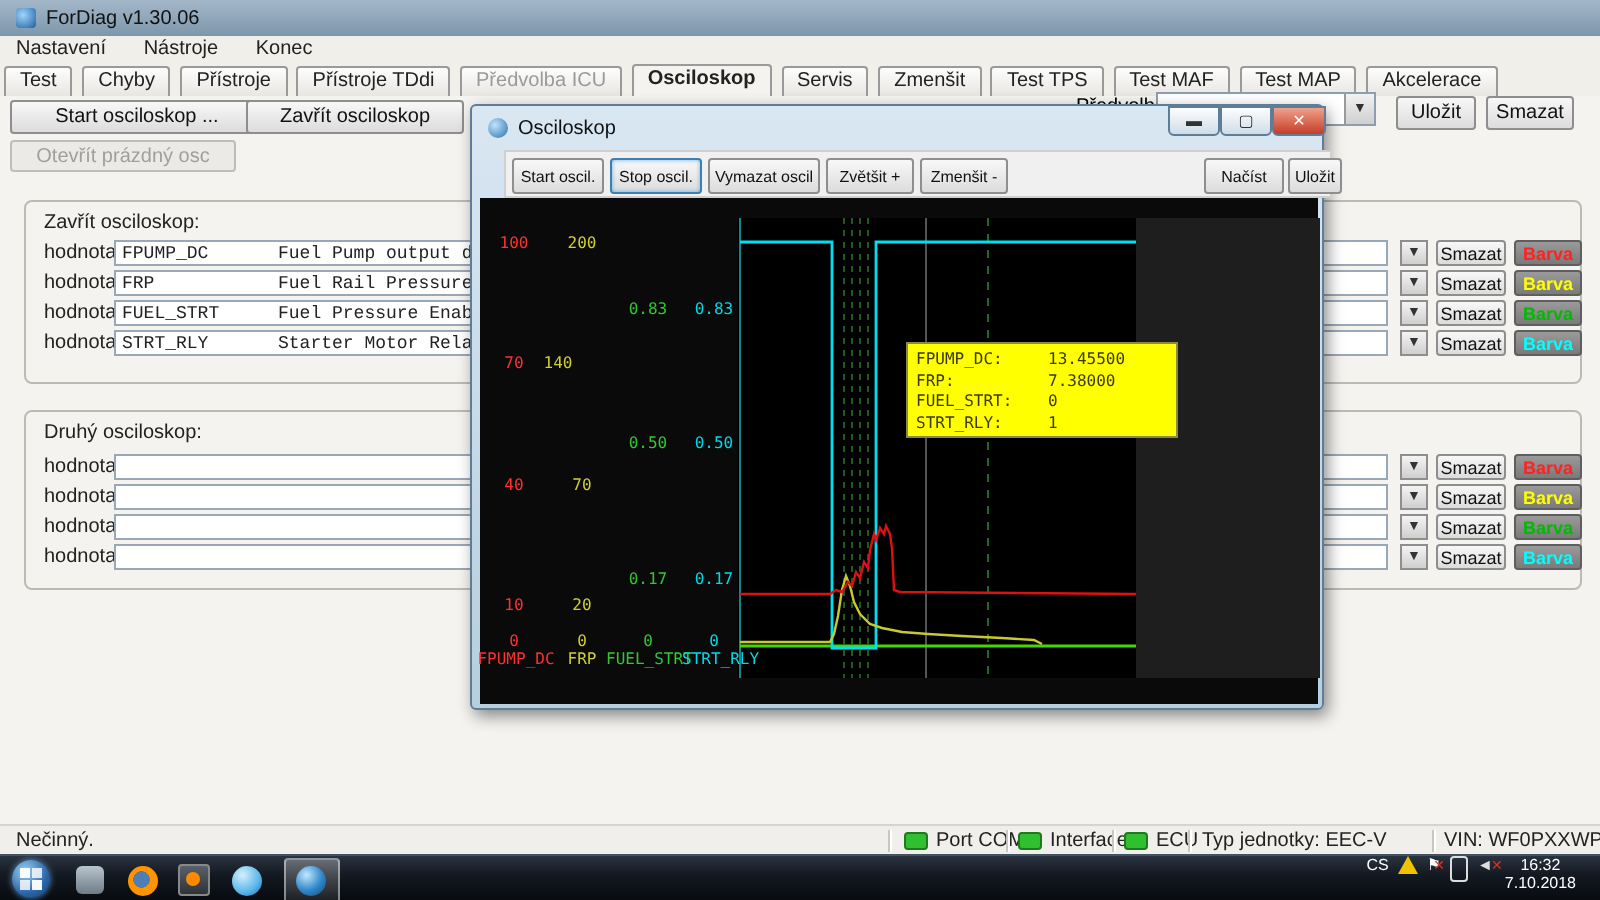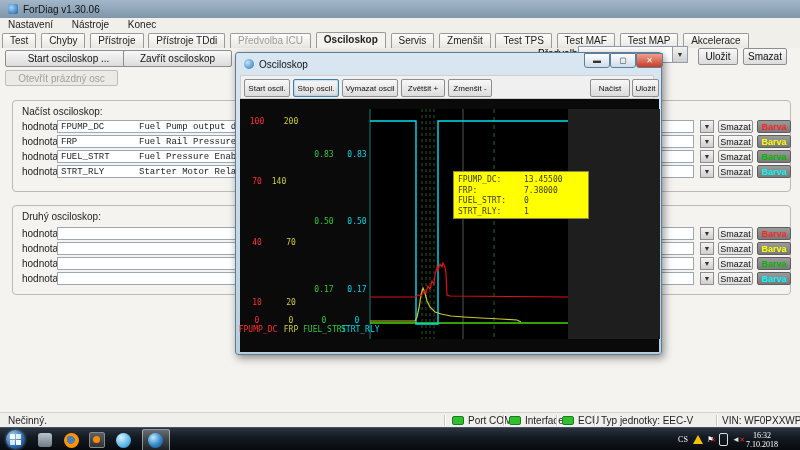--- a/index.html
+++ b/index.html
@@ -57,21 +57,21 @@
     background:linear-gradient(#d9e7f2,#b6cede);border:1px solid #5d7d99;
     border-radius:3px;box-shadow:2px 3px 8px rgba(0,0,0,.45);box-sizing:border-box;}
   .dlg-titlebar{left:0;top:0;width:100%;height:22px;display:flex;align-items:center;
     font-size:10px;color:#111;}
   .dlg-icon{width:10px;height:10px;margin:0 5px 0 8px;border-radius:50%;
     background:radial-gradient(circle at 35% 35%,#bfe4ff,#2a6ea8);}
   .winbtn{height:13px;border:1px solid #5d7d99;border-radius:0 0 3px 3px;
     background:linear-gradient(#fdfdfd,#cfdde9);font-size:8px;color:#333;
     display:flex;align-items:center;justify-content:center;}
   .winbtn.close{background:linear-gradient(#f0a08a,#c43d28);color:#fff;}
-  .dlg-toolbar{left:4px;top:22px;width:414px;height:24px;background:#f0f0f0;
+  .dlg-toolbar{left:16px;top:22px;width:414px;height:24px;background:#f0f0f0;
     border:1px solid #cfcfcf;box-sizing:border-box;}
   .dbtn{position:absolute;top:3px;height:18px;font-size:8px;}
   .dbtn.focused{border:1px solid #3c7fb1;box-shadow:0 0 2px #66b0e8 inset;}
   .dlg-client{left:4px;top:46px;width:419px;height:253px;background:#0a0a0a;}
   .plotlabel{position:absolute;font-family:"DejaVu Sans Mono",monospace;
     font-size:8px;line-height:8px;text-align:center;}
   .tooltip{position:absolute;left:217px;top:118px;width:136px;height:48px;
     background:#ffff00;border:1px solid #8a8a44;z-index:5;
     font-family:"DejaVu Sans Mono",monospace;font-size:8px;color:#3a3a10;
     padding:3px 0 0 4px;box-sizing:border-box;}
@@ -85,22 +85,22 @@
     background:linear-gradient(#2a3340 0%,#141a22 40%,#070a0e 100%);
     border-top:1px solid rgba(140,170,200,.45);}
   .orb{position:absolute;left:6px;top:2px;width:19px;height:19px;border-radius:50%;
     background:radial-gradient(circle at 35% 30%,#9cd0f5,#2a66a8 60%,#123a66);
     box-shadow:0 0 3px rgba(120,190,255,.7);display:flex;align-items:center;justify-content:center;}
   .tb-icon{position:absolute;top:3px;width:22px;height:18px;
     display:flex;align-items:center;justify-content:center;}
   .tb-cell-active{position:absolute;left:142px;top:1px;width:26px;height:21px;
     background:linear-gradient(rgba(255,255,255,.30),rgba(255,255,255,.08));
     border:1px solid rgba(255,255,255,.45);border-radius:2px;}
-  .tray{position:absolute;right:14px;top:0;height:23px;display:flex;align-items:center;
-    color:#fff;font-size:8px;font-family:Liberation Serif, serif;}
+  .tray{position:absolute;right:4px;top:0;height:23px;display:flex;align-items:flex-start;
+    color:#fff;font-size:8px;}
   .clock{text-align:center;line-height:9px;margin:0 8px 0 4px;}
 </style>
 </head>
 <body>
 
 <div class="screen">
 
   <div class="abs titlebar">
     <span class="app-icon"></span>
     <span>ForDiag v1.30.06</span>
@@ -137,21 +137,21 @@
 
     <span class="abs" style="left:538px;top:0px;font-size:10px;">Předvolba:</span>
     <div class="abs combo" style="left:578px;top:-2px;width:110px;height:17px;">
       <span></span>
       <span class="arrow">▼</span>
     </div>
     <div class="abs btn" style="left:698px;top:0px;width:40px;height:17px;">Uložit</div>
     <div class="abs btn" style="left:743px;top:0px;width:44px;height:17px;">Smazat</div>
 
     <div class="abs group" style="left:12px;top:52px;width:779px;height:92px;"></div>
-    <span class="abs legend" style="left:22px;top:58px;">Načíst osciloskop:</span>
+    <span class="abs legend" style="left:22px;top:58px;">Zavřít osciloskop:</span>
 
     <span class="abs rowlabel" style="left:22px;top:73px;">hodnota 1</span>
     <div class="abs field" style="left:57px;top:72px;width:637px;height:13px;">
       <span class="chname">FPUMP_DC</span>
       <span>Fuel Pump output duty cyc</span>
     </div>
     <div class="abs arrowbtn" style="left:700px;top:72px;height:13px;">▼</div>
     <div class="abs btn smazat" style="left:718px;top:72px;width:35px;height:13px;">Smazat</div>
     <div class="abs btn barva" style="left:757px;top:72px;width:34px;height:13px;color:#ff2222;">Barva</div>
 

